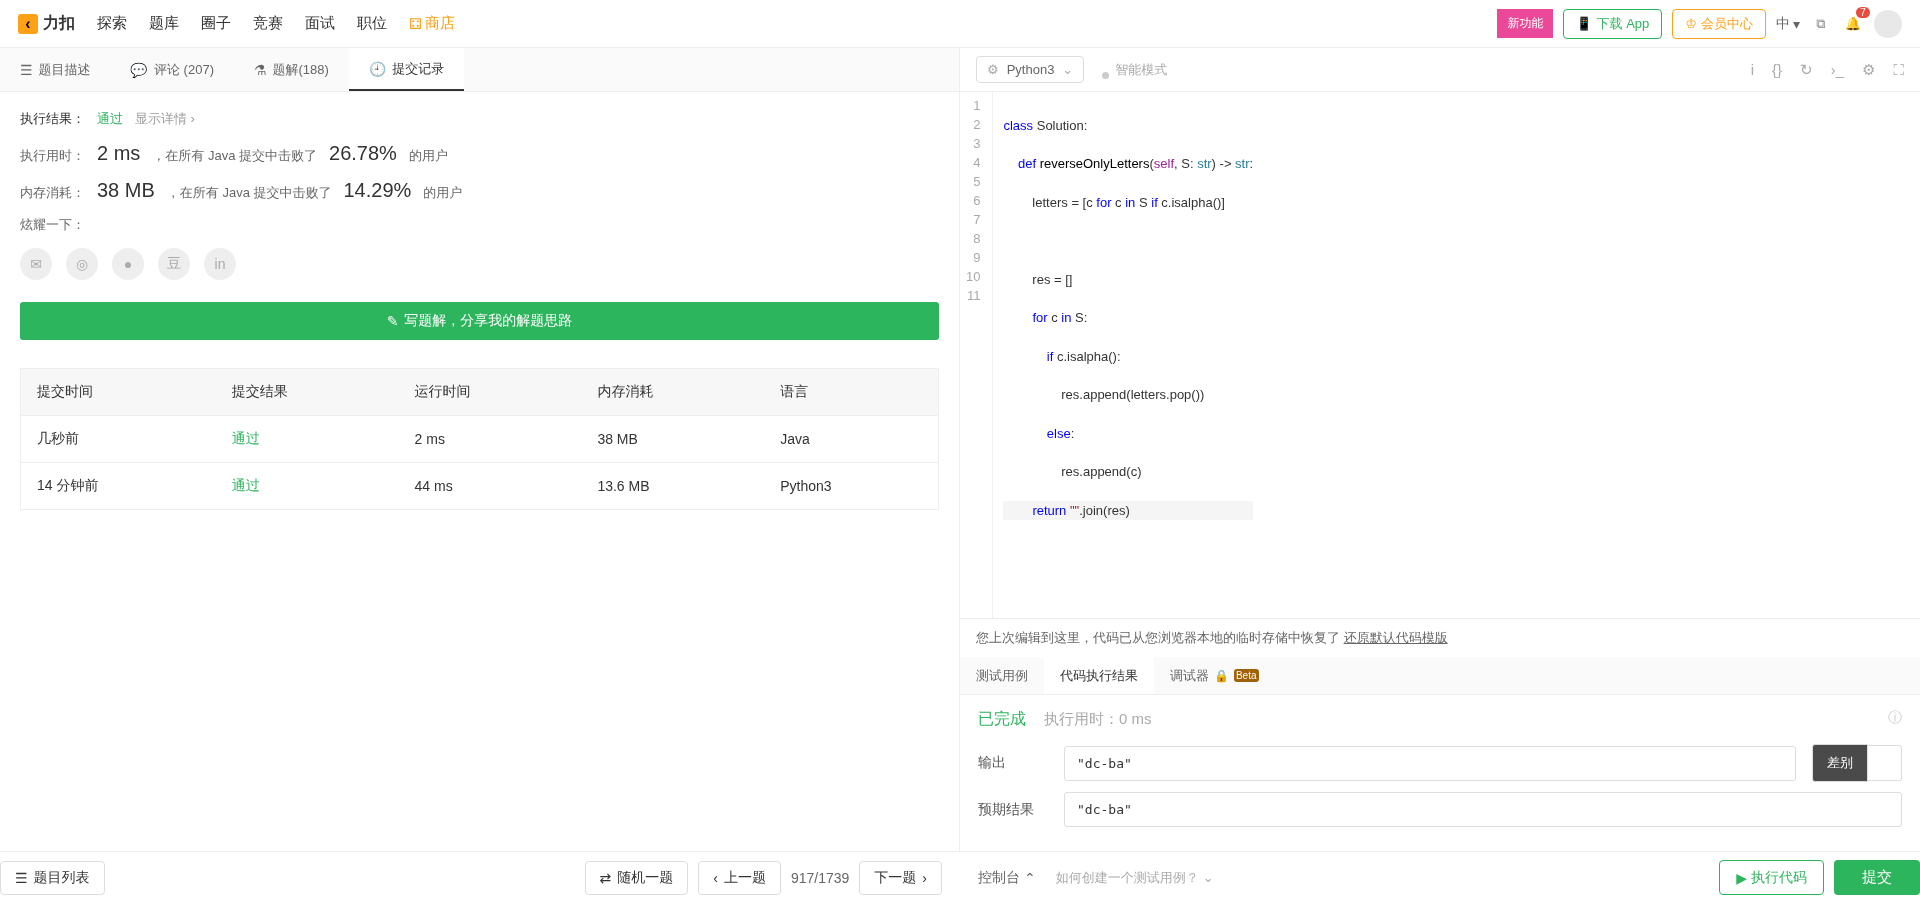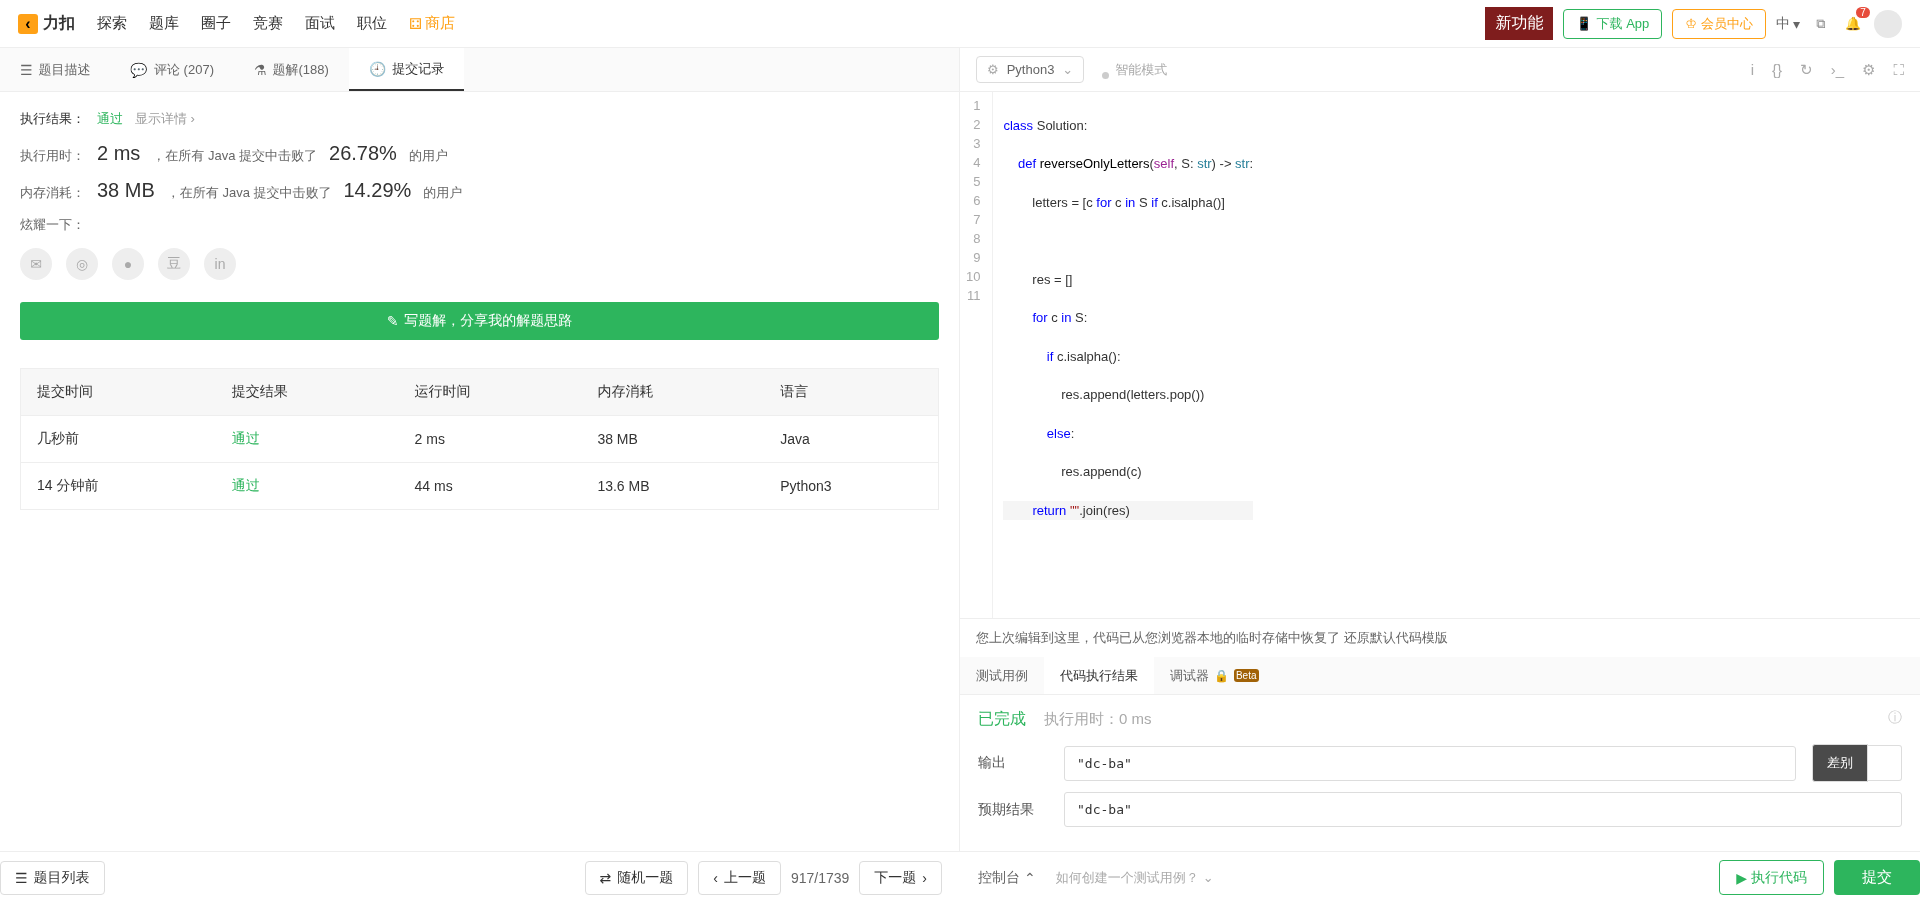--- a/index.html
+++ b/index.html
@@ -4,21 +4,21 @@
 <style>
 *{box-sizing:border-box;margin:0;padding:0;font-family:-apple-system,BlinkMacSystemFont,"Segoe UI","PingFang SC","Microsoft YaHei",sans-serif}
 body{background:#fff;font-size:13px;color:#333;overflow:hidden}
 .header{height:48px;border-bottom:1px solid #eee;display:flex;align-items:center;padding:0 18px;justify-content:space-between}
 .header-left{display:flex;align-items:center;gap:22px}
 .logo{display:flex;align-items:center;gap:5px;font-weight:700;font-size:16px}
 .logo-icon{width:20px;height:20px;background:#ffa116;border-radius:3px;display:flex;align-items:center;justify-content:center;color:#000;font-weight:900}
 .nav-item{color:#333;cursor:pointer;font-size:15px}
 .nav-store{color:#ffa116;display:flex;align-items:center;gap:3px}
 .header-right{display:flex;align-items:center;gap:10px}
-.new-badge{background:#7f1d1d;color:#fff;padding:6px 10px;font-size:16px}
+.new-badge{background:#ec4899;color:#fff;padding:6px 10px;font-size:12px}
 .btn-outline{border:1px solid #2db55d;color:#2db55d;padding:5px 12px;border-radius:4px;display:flex;align-items:center;gap:4px;font-size:13px;cursor:pointer;background:#fff}
 .btn-outline-orange{border:1px solid #ffa116;color:#ffa116;padding:5px 12px;border-radius:4px;display:flex;align-items:center;gap:4px;font-size:13px;cursor:pointer;background:#fff}
 .lang-sel{display:flex;align-items:center;gap:3px;color:#666;cursor:pointer;font-size:14px}
 .icon-btn{width:22px;height:22px;color:#8a8a8a;cursor:pointer;display:flex;align-items:center;justify-content:center}
 .bell-wrap{position:relative}
 .bell-badge{position:absolute;top:-6px;right:-6px;background:#e74c3c;color:#fff;border-radius:8px;font-size:10px;padding:0 4px;min-width:14px;text-align:center}
 .avatar{width:28px;height:28px;border-radius:50%;background:#e8e8e8}
 .main{display:flex;height:calc(100vh - 48px - 52px)}
 .left-panel{width:50%;border-right:1px solid #eee;display:flex;flex-direction:column;overflow:hidden}
 .tabs{display:flex;border-bottom:1px solid #eee;background:#fafafa;height:44px}
@@ -51,21 +51,21 @@
 .gutter{background:#fff;color:#aaa;text-align:right;padding:4px 12px 4px 6px;user-select:none;border-right:1px solid #f0f0f0}
 .gutter div{height:19px}
 .code-area{padding:4px 10px;white-space:pre}
 .code-area .line{height:19px}
 .kw{color:#0000ff}
 .fn{color:#000}
 .self{color:#9b2393}
 .type{color:#267f99}
 .str{color:#a31515}
 .restore-bar{padding:10px 16px;color:#666;font-size:13px;border-top:1px solid #eee}
-.restore-bar a{color:#666;cursor:pointer}
+.restore-bar a{color:#666;text-decoration:underline;cursor:pointer}
 .test-tabs{display:flex;border-bottom:1px solid #eee;background:#fafafa;height:38px}
 .test-tab{padding:0 16px;display:flex;align-items:center;color:#666;cursor:pointer;font-size:13px;gap:5px}
 .test-tab.active{background:#fff;color:#333}
 .beta-badge{background:#a16207;color:#fff;font-size:10px;padding:1px 2px;border-radius:3px}
 .lock-icon{color:#ffa116;font-size:12px}
 .test-result{padding:14px 18px}
 .status-row{display:flex;align-items:center;gap:18px;margin-bottom:14px}
 .done{color:#2db55d;font-size:16px;font-weight:500}
 .time-label{color:#aaa;font-size:15px}
 .io-row{display:flex;align-items:center;margin-bottom:10px;gap:16px}

